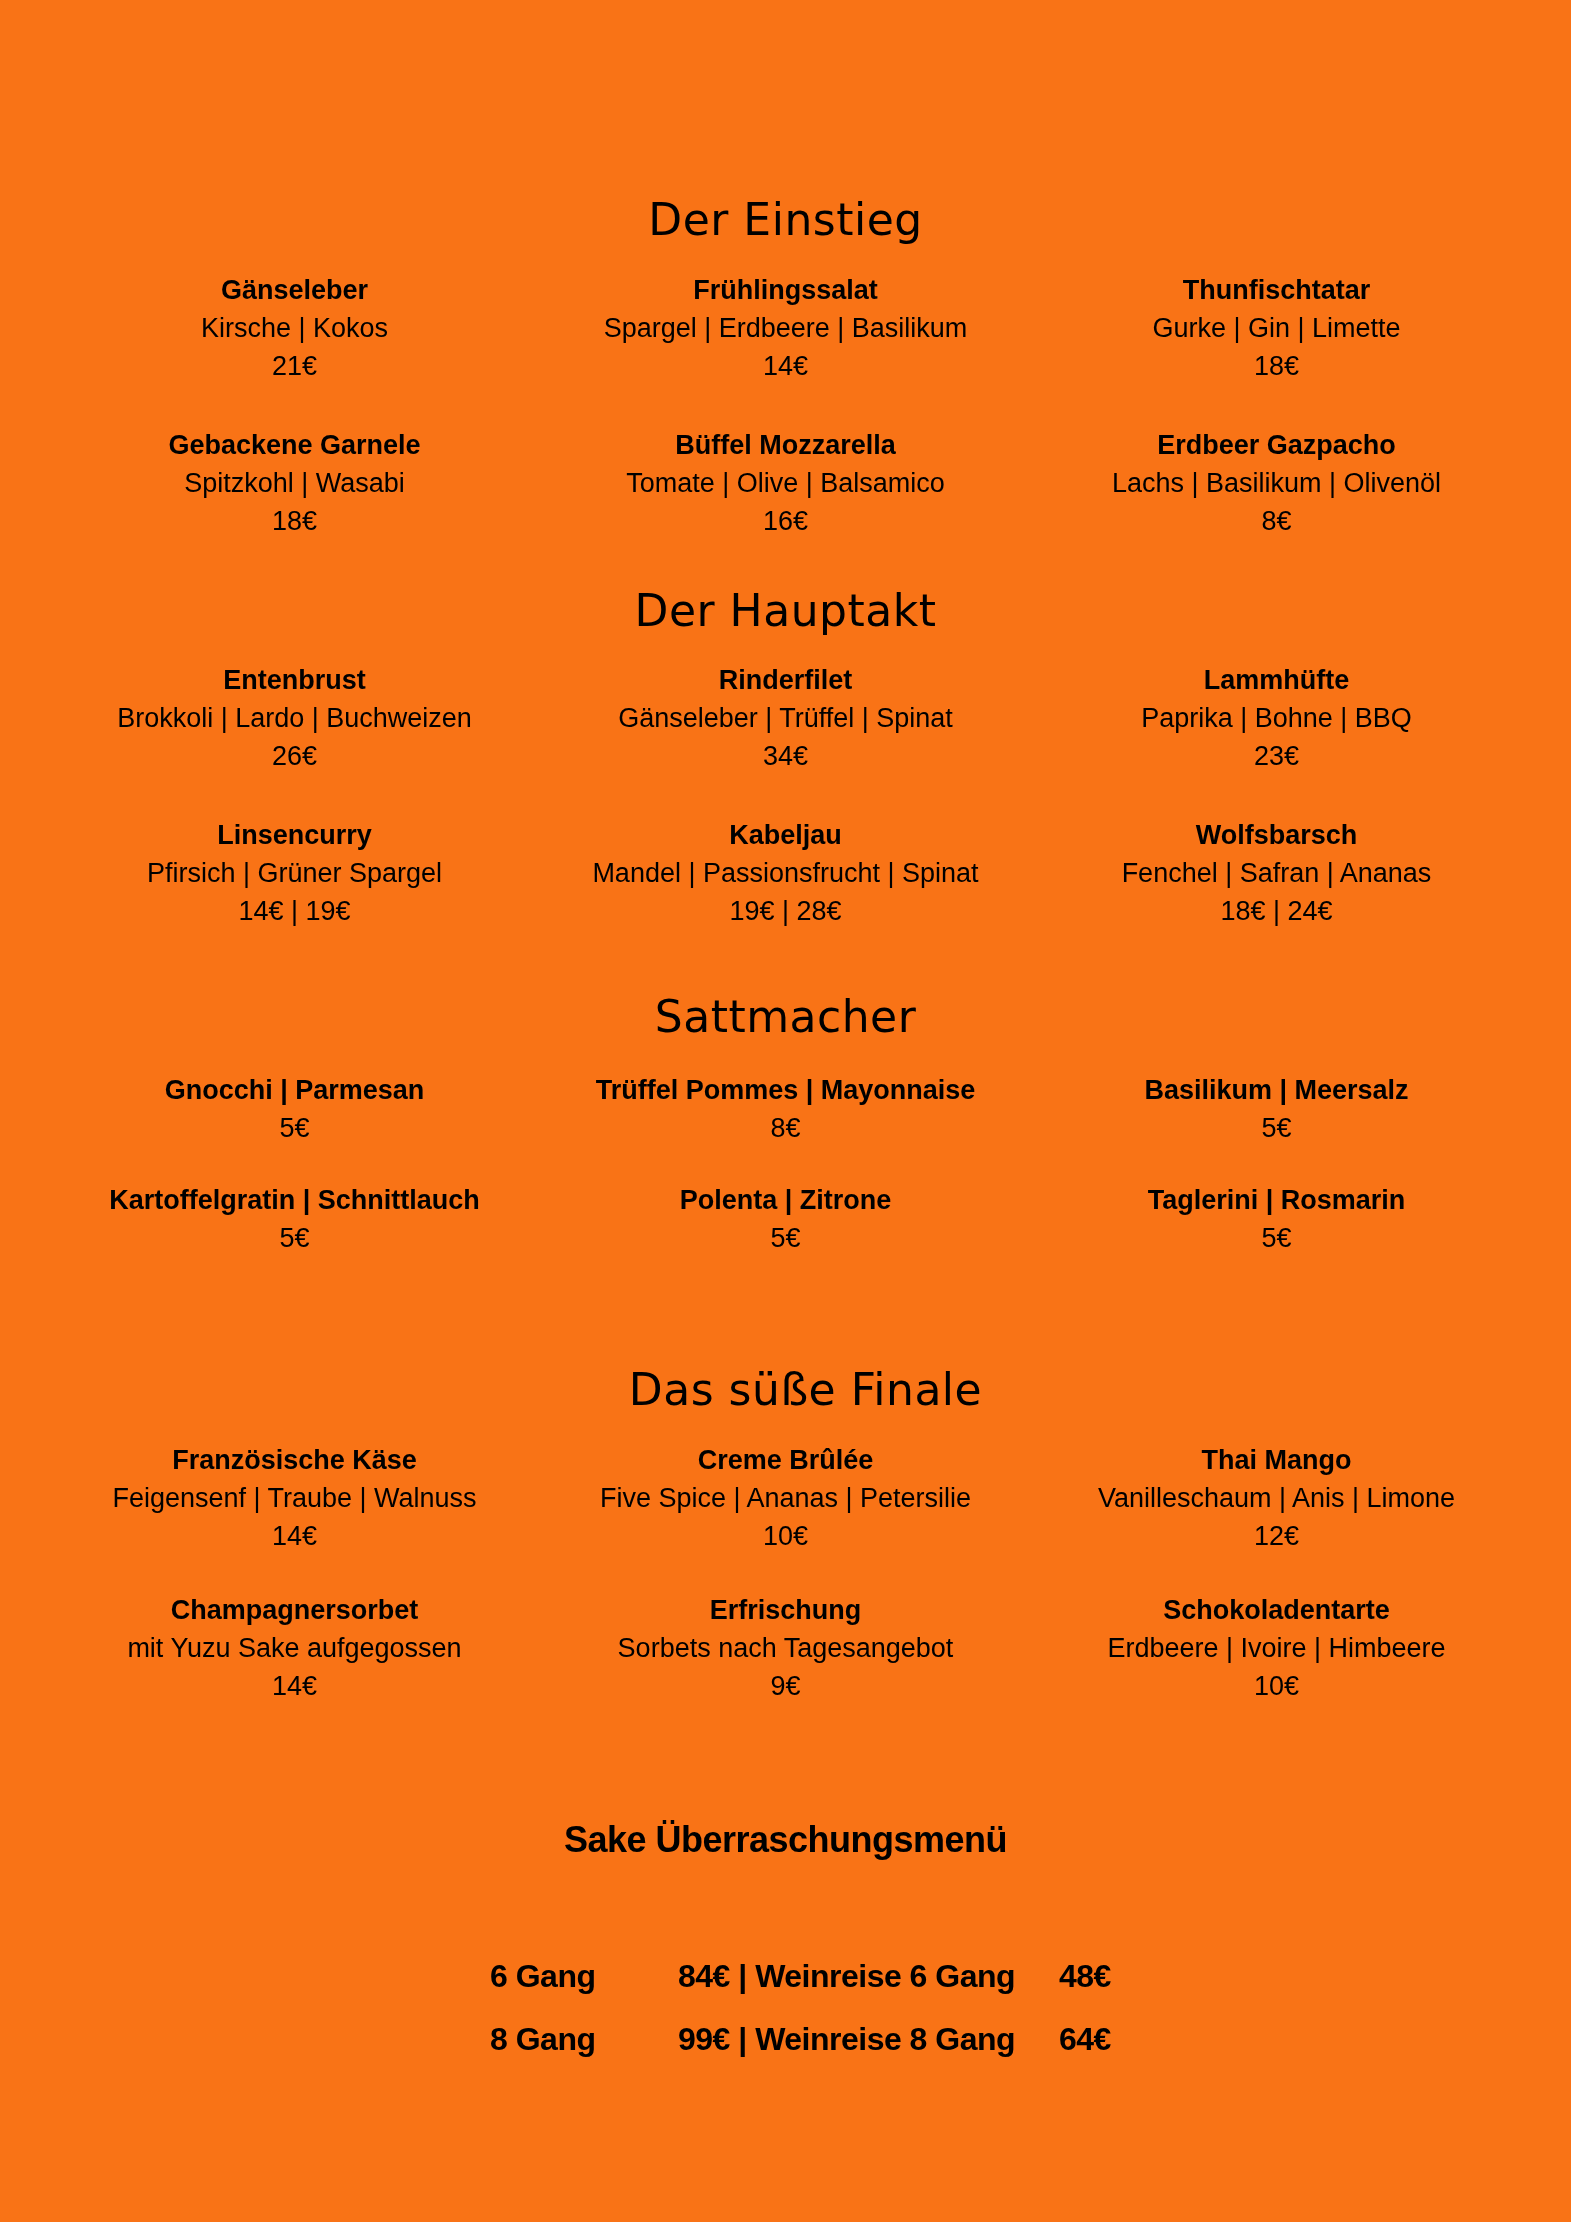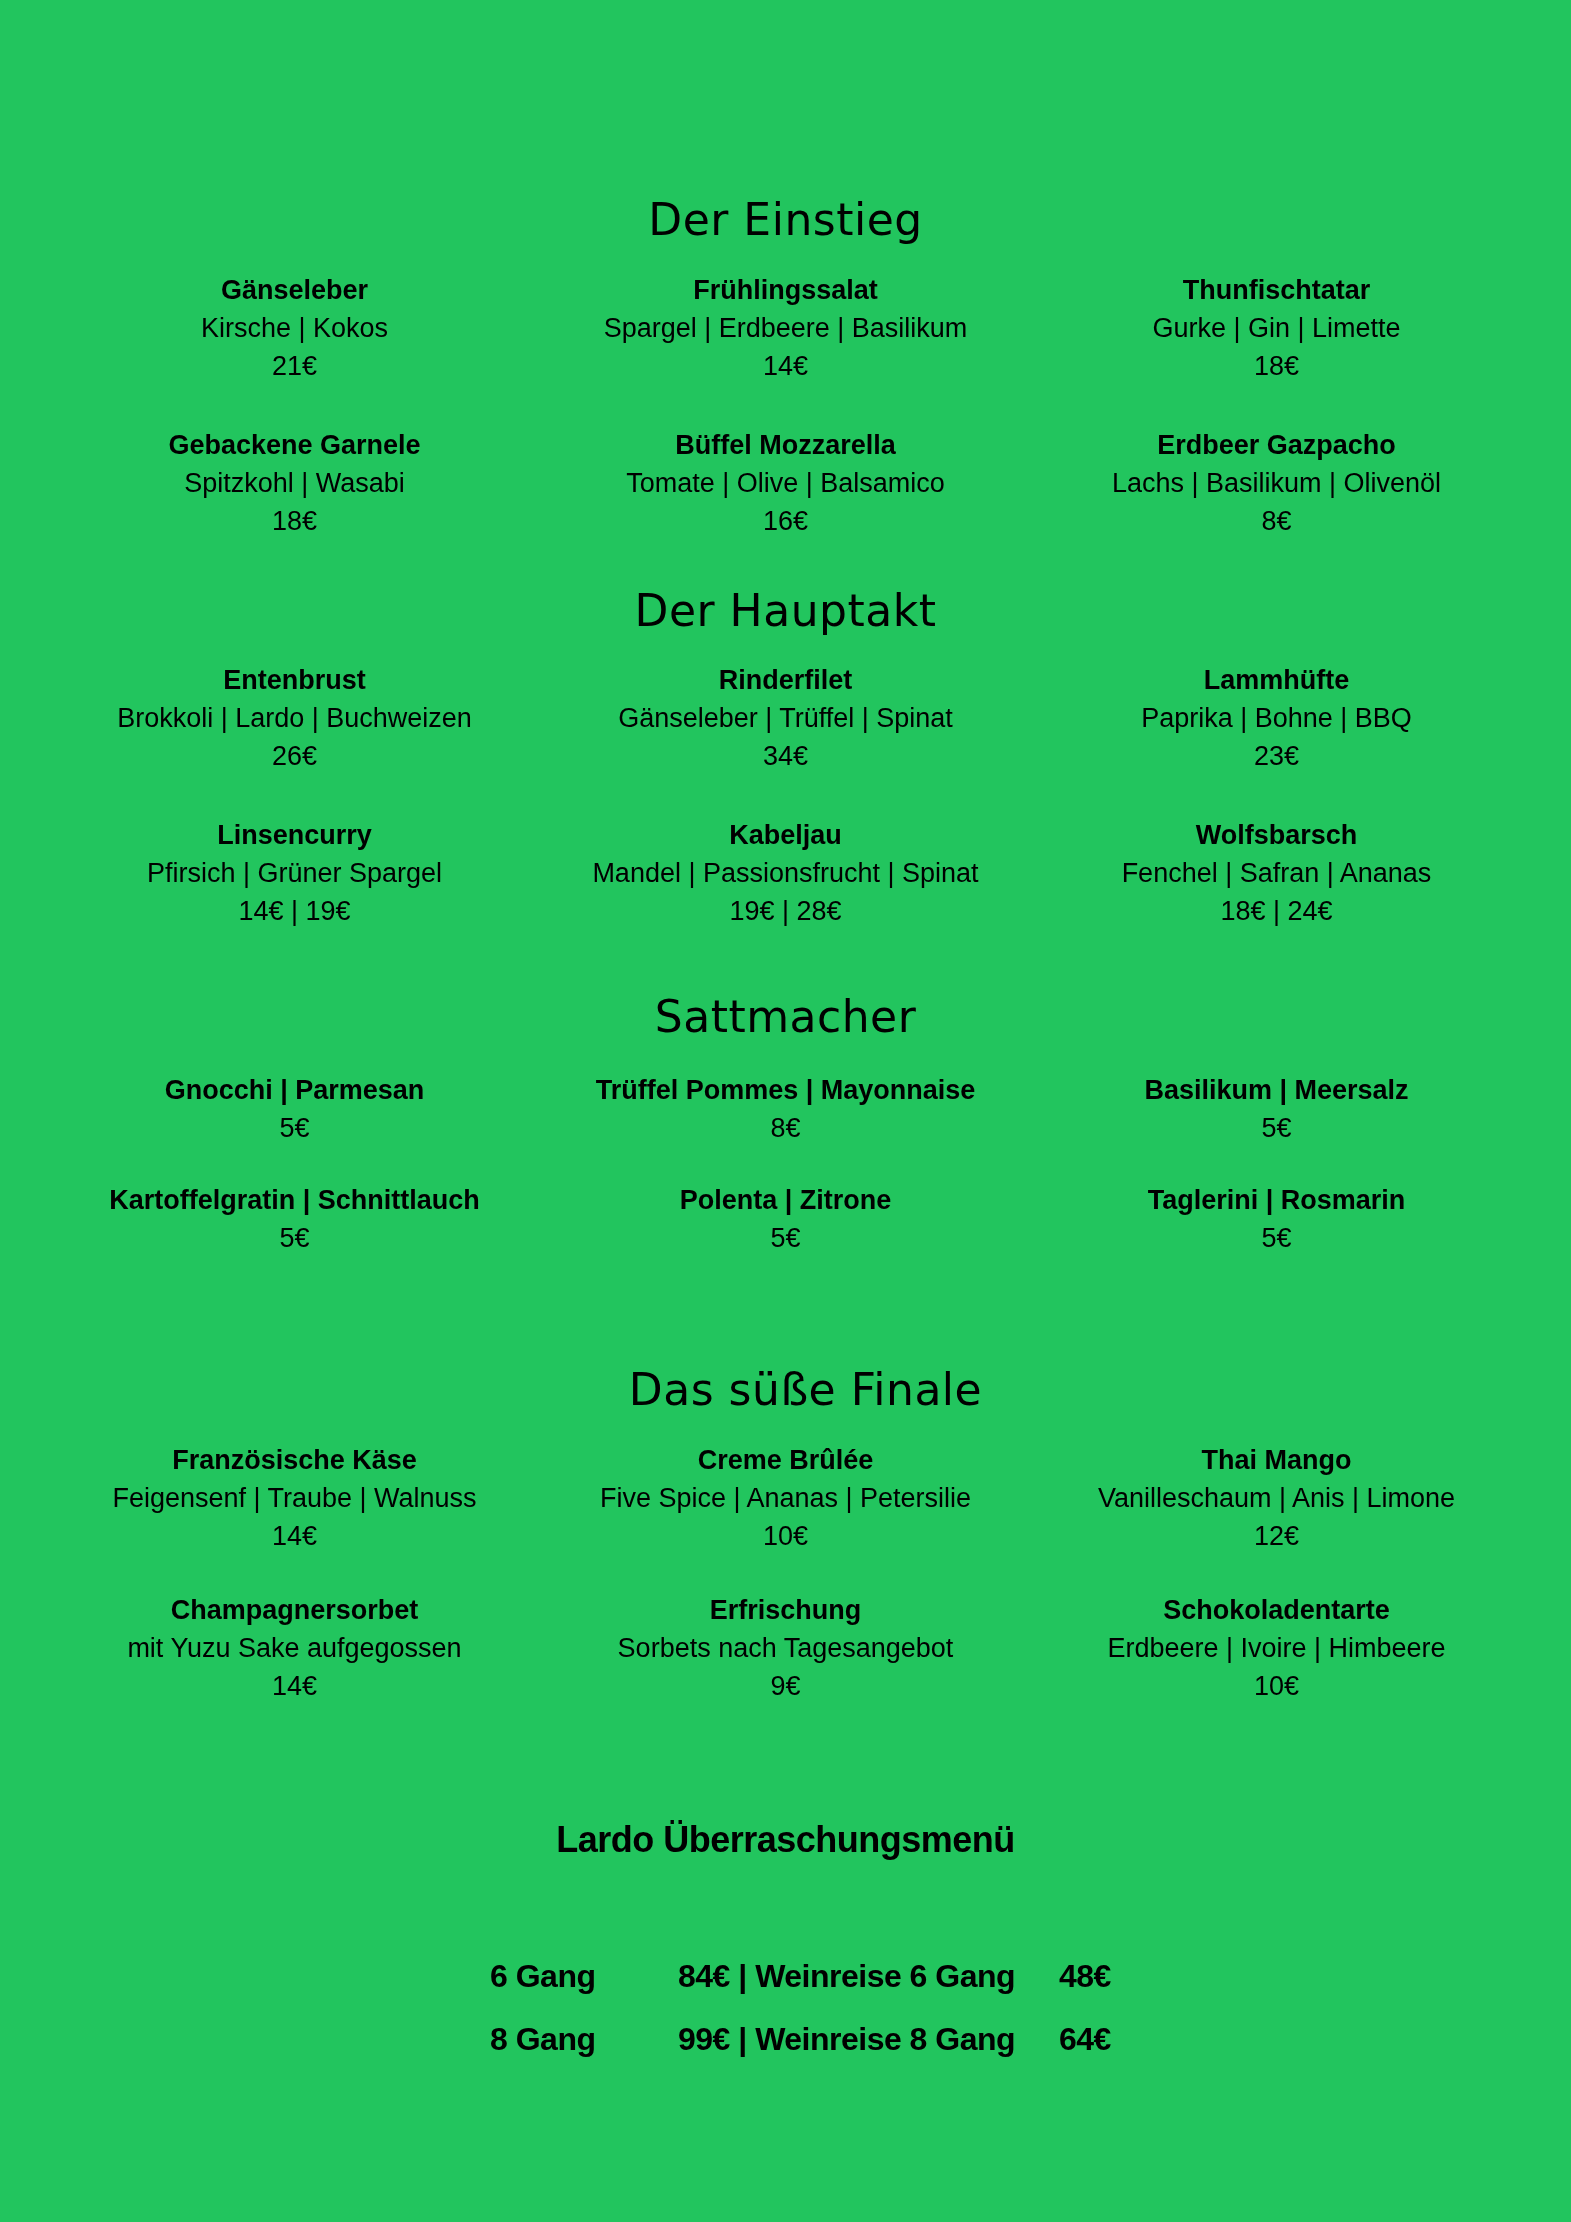--- a/index.html
+++ b/index.html
@@ -1,20 +1,20 @@
 <!DOCTYPE html>
 <html><head>
 <meta charset="utf-8">
 <style>
   html, body { margin: 0; padding: 0; background: #ffffff; }
   .page {
     position: relative;
     width: 1571px;
     height: 2222px;
-    background: #22c55e;
+    background: #f97316;
     color: #000000;
     font-family: "Liberation Sans", sans-serif;
     overflow: hidden;
   }
   .section-title {
     position: absolute;
     left: 0;
     width: 100%;
     text-align: center;
     font-family: "DejaVu Sans", sans-serif;
@@ -223,21 +223,21 @@
       <div class="item-desc">Sorbets nach Tagesangebot</div>
       <div class="item-price">9€</div>
     </div>
     <div class="cell">
       <div class="item-name">Schokoladentarte</div>
       <div class="item-desc">Erdbeere | Ivoire | Himbeere</div>
       <div class="item-price">10€</div>
     </div>
   </div>
 
-  <div class="surprise-title" id="t-surprise">Lardo Überraschungsmenü</div>
+  <div class="surprise-title" id="t-surprise">Sake Überraschungsmenü</div>
   <div class="surprise-row" id="sr-2">
     <span class="sr-label">6 Gang</span>
     <span class="sr-middle">84€ | Weinreise 6 Gang</span>
     <span class="sr-price">48€</span>
   </div>
   <div class="surprise-row" id="sr-3">
     <span class="sr-label">8 Gang</span>
     <span class="sr-middle">99€ | Weinreise 8 Gang</span>
     <span class="sr-price">64€</span>
   </div>

